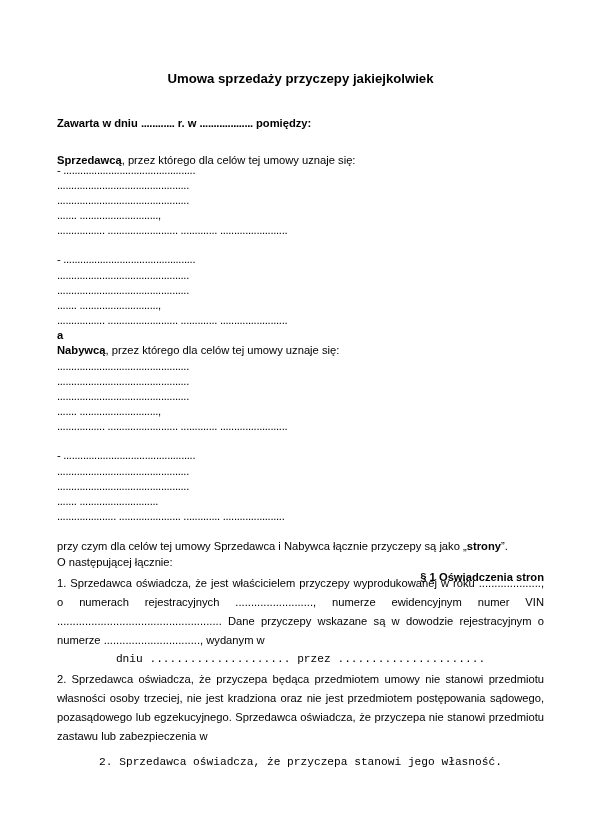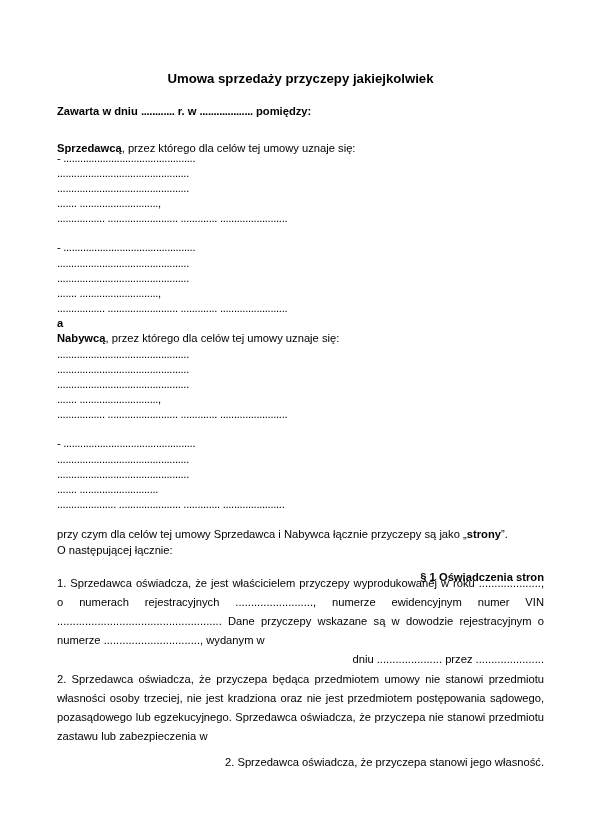--- a/index.html
+++ b/index.html
@@ -6,32 +6,32 @@
     body {
       width: 600px; height: 825px; overflow: hidden; position: relative;
       font-family: "Liberation Sans", sans-serif; color: #000;
       font-size: 11.2px;
     }
     .page { position: absolute; left: 57px; top: 0; width: 487px; }
     .title {
       position: absolute; left: 0; width: 487px; top: 71px;
       text-align: center; font-weight: bold; font-size: 13.2px;
     }
-    .line { position: absolute; left: 0; white-space: nowrap; line-height: 14px; }
+    .line { position: absolute; left: 0; white-space: nowrap; line-height: 14px; margin-top: 12px; }
     .b { font-weight: bold; }
     .dots { letter-spacing: -0.3px; }
     .section-title {
       position: absolute; left: 0; width: 487px; top: 571px;
       text-align: right; font-weight: bold; font-size: 11.2px;
     }
     .para {
       position: absolute; left: 0; width: 487px;
       text-align: justify; line-height: 19px;
     }
-    .para span.last { display: block; text-align: right; }
+    .para span.last { display: block; text-align: center; font-family: Liberation Mono, monospace; }
   </style>
 </head>
 <body>
 
 <div class="page">
 
   <div class="title">Umowa sprzedaży przyczepy jakiejkolwiek</div>
 
   <div class="line b" style="top:104px">
     <span>Zawarta w dniu</span>

